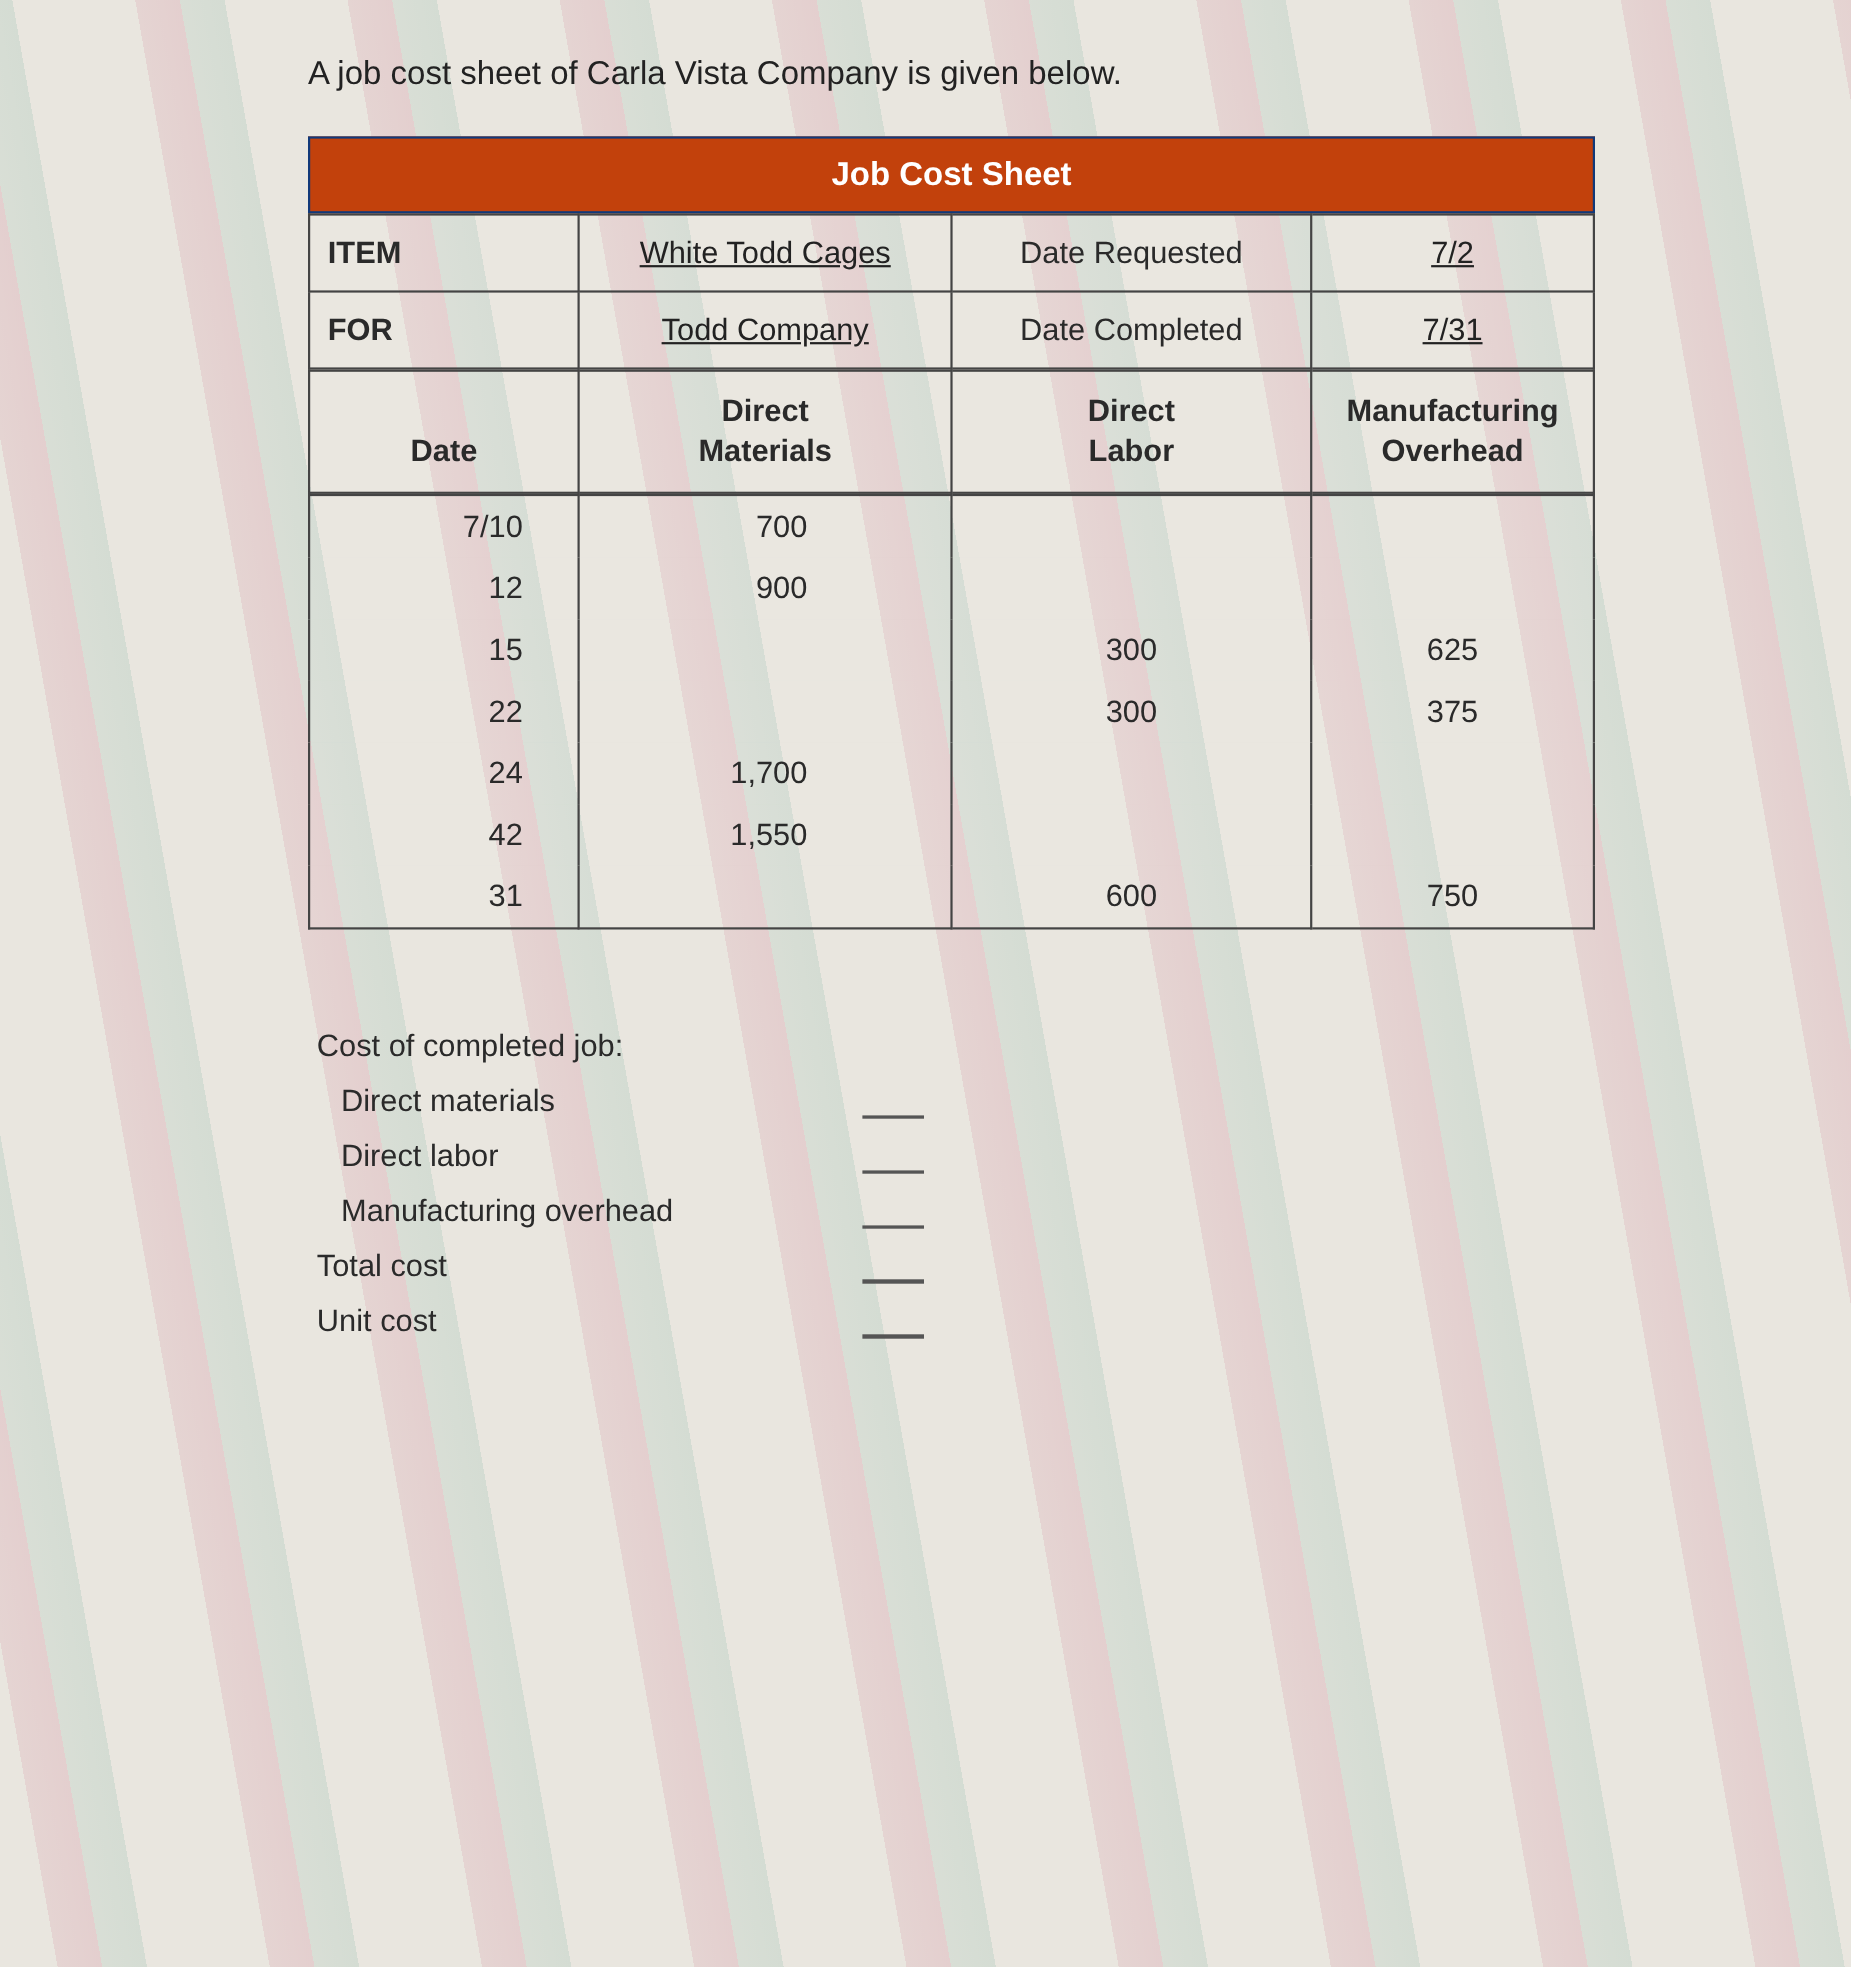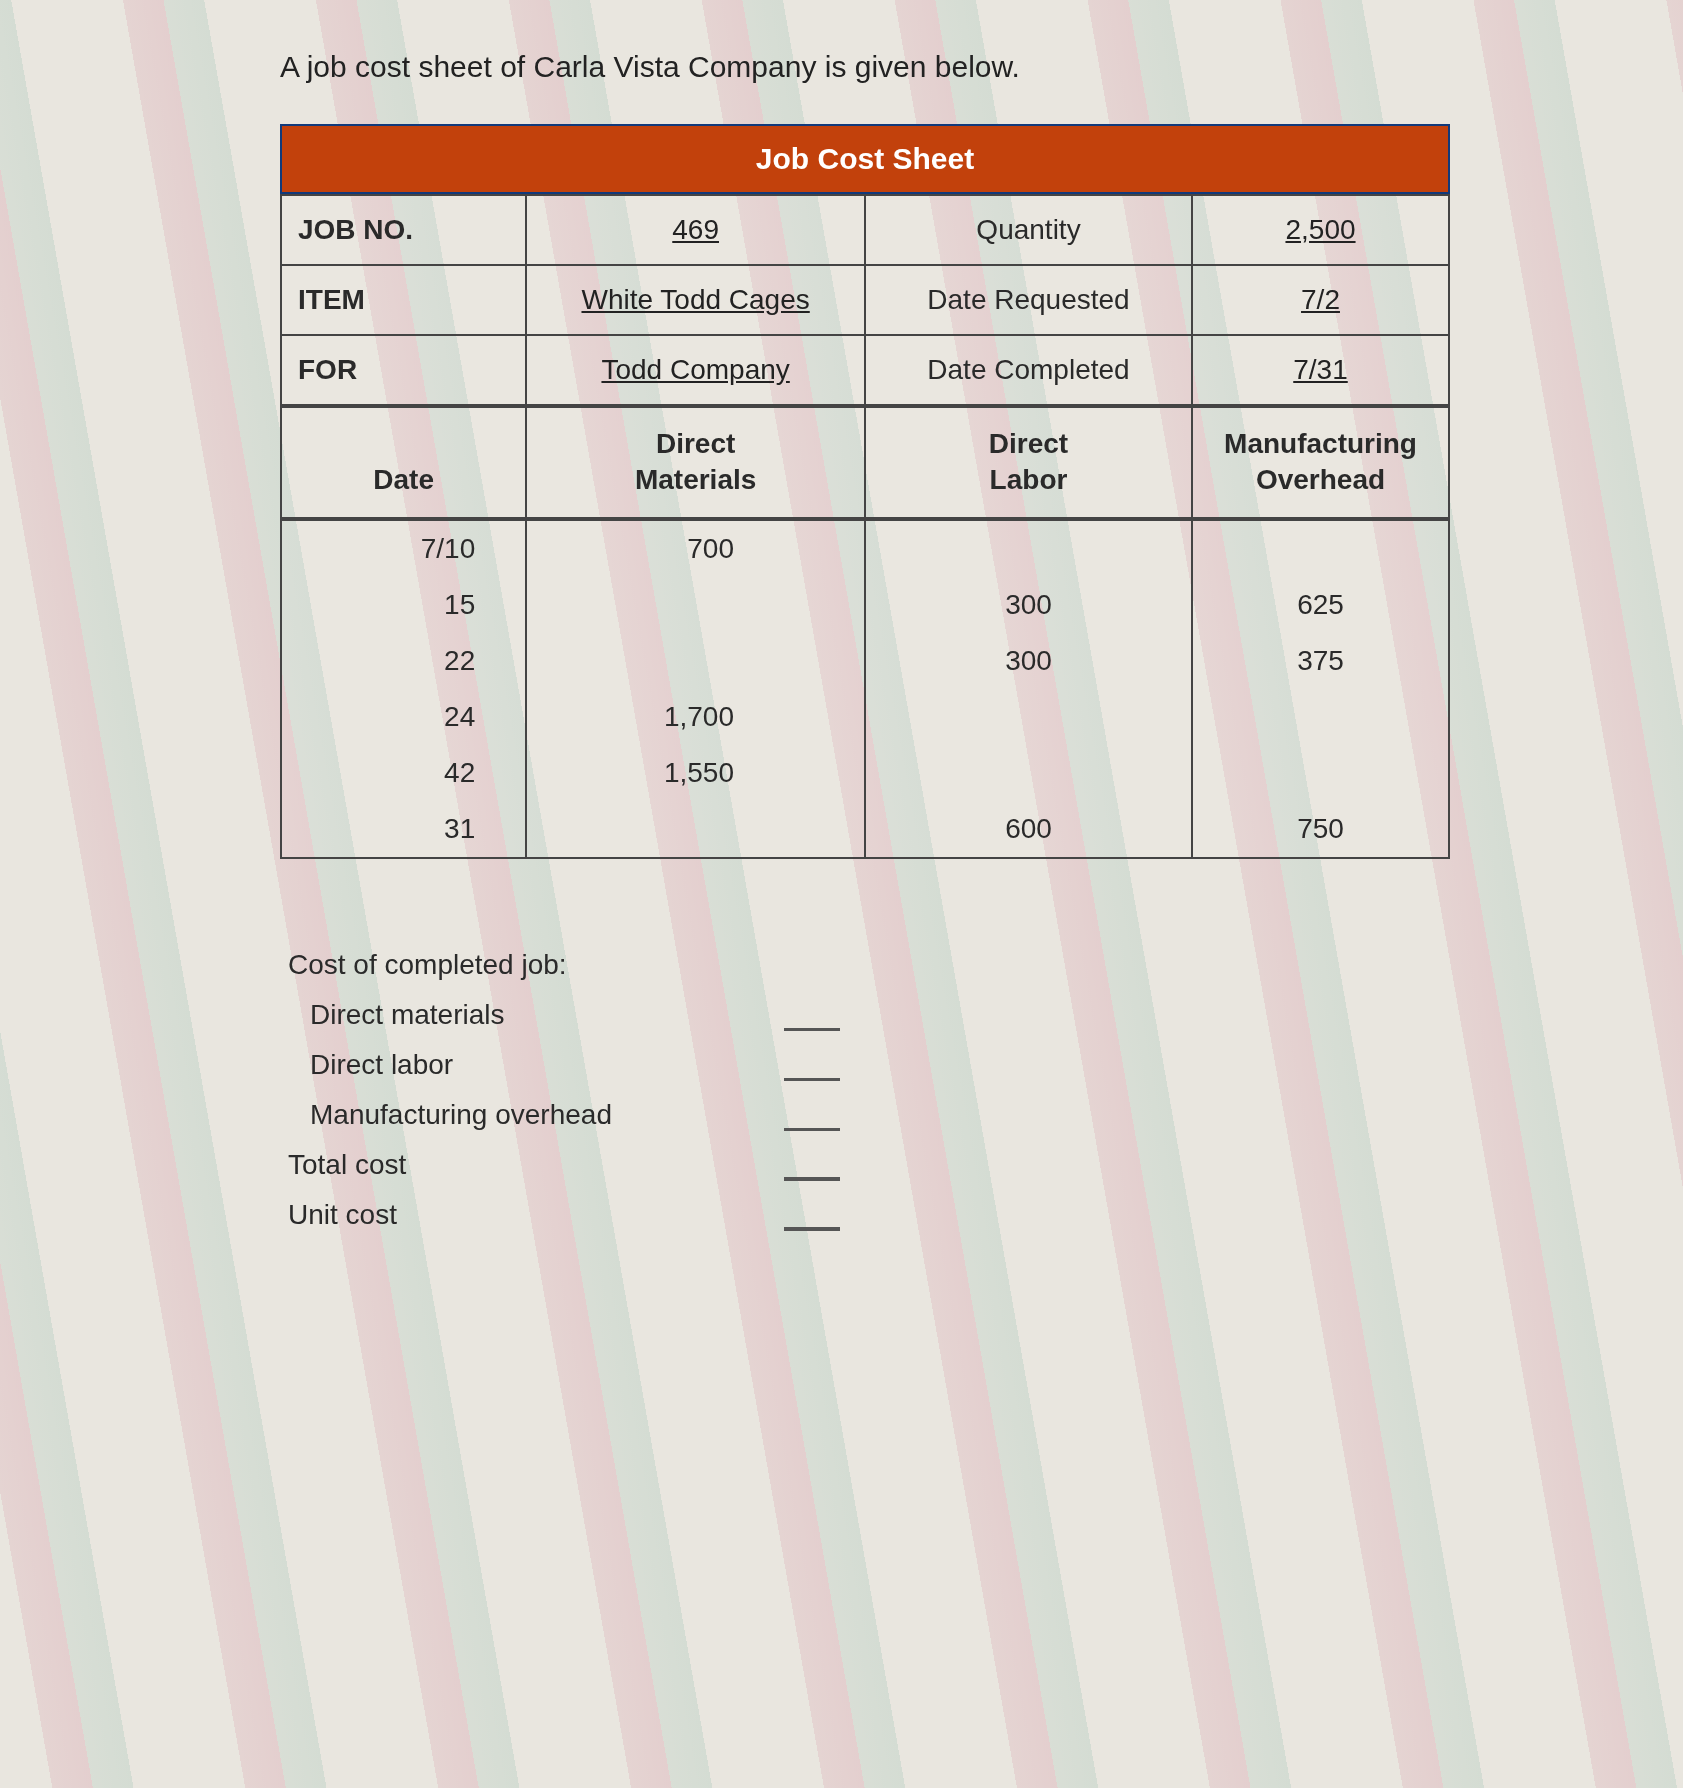--- a/index.html
+++ b/index.html
@@ -108,26 +108,20 @@
     <div class="title-bar">Job Cost Sheet</div>
 
     <table class="sheet">
       <colgroup>
         <col style="width:21%">
           <col style="width:29%">
           <col style="width:28%">
           <col style="width:22%">
       </colgroup>
       <tbody>
-          <tr class="hdr-row">
-        <td class="lbl">JOB NO.</td>
-        <td class="val-center"><span class="fake-link">469</span></td>
-        <td class="val-center">Quantity</td>
-        <td class="val-center"><span class="fake-link">2,500</span></td>
-      </tr>
       <tr>
         <td class="lbl">ITEM</td>
         <td class="val-center"><span class="fake-link">White Todd Cages</span></td>
         <td class="val-center">Date Requested</td>
         <td class="val-center"><span class="fake-link">7/2</span></td>
       </tr>
       <tr>
         <td class="lbl">FOR</td>
         <td class="val-center"><span class="fake-link">Todd Company</span></td>
         <td class="val-center">Date Completed</td>
@@ -167,20 +161,26 @@
           <col style="width:22%">
       </colgroup>
       <tbody>
           <tr>
         <td class="date-col" rowspan="1" style="border-bottom:none">7/10</td>
         <td class="dm-col" style="border-bottom:none">700</td>
         <td class="dl-col" style="border-bottom:none"></td>
         <td class="oh-col" style="border-bottom:none"></td>
       </tr>
       <tr>
+        <td class="date-col" style="border-top:none;border-bottom:none">12</td>
+        <td class="dm-col" style="border-top:none;border-bottom:none">900</td>
+        <td class="dl-col" style="border-top:none;border-bottom:none"></td>
+        <td class="oh-col" style="border-top:none;border-bottom:none"></td>
+      </tr>
+      <tr>
         <td class="date-col" style="border-top:none;border-bottom:none">15</td>
         <td class="dm-col" style="border-top:none;border-bottom:none"></td>
         <td class="dl-col" style="border-top:none;border-bottom:none">300</td>
         <td class="oh-col" style="border-top:none;border-bottom:none">625</td>
       </tr>
       <tr>
         <td class="date-col" style="border-top:none;border-bottom:none">22</td>
         <td class="dm-col" style="border-top:none;border-bottom:none"></td>
         <td class="dl-col" style="border-top:none;border-bottom:none">300</td>
         <td class="oh-col" style="border-top:none;border-bottom:none">375</td>

